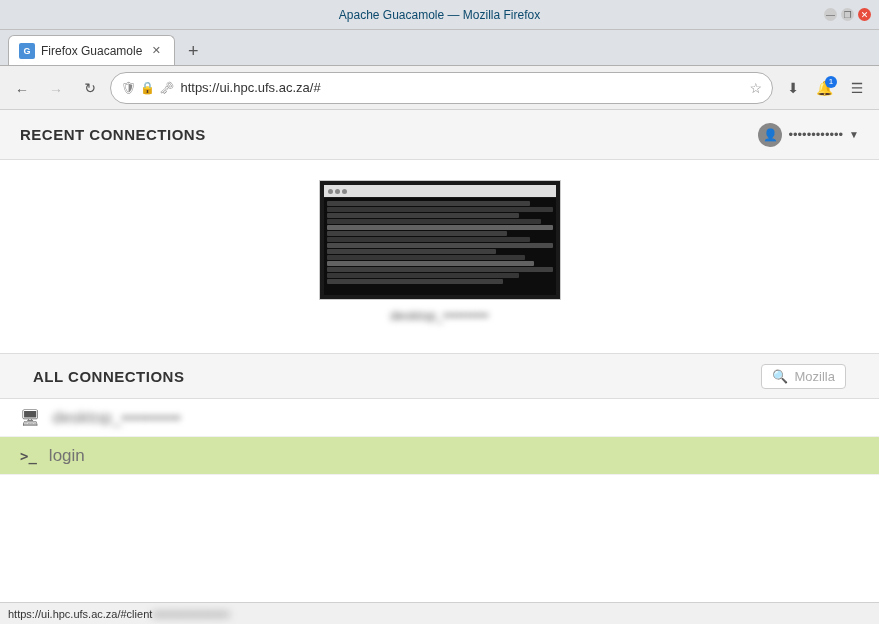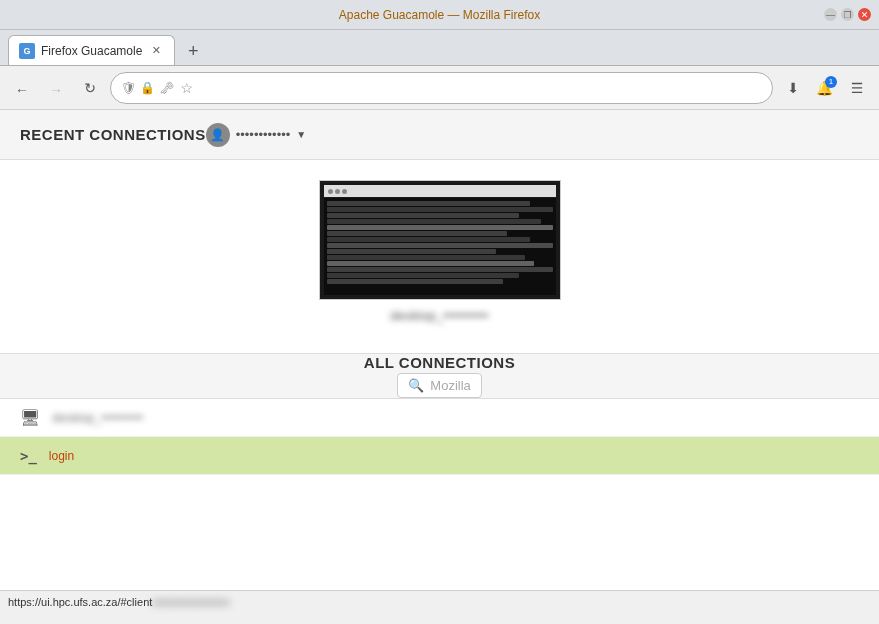--- a/index.html
+++ b/index.html
@@ -10,21 +10,21 @@
       background: #dee1e6;
       height: 30px;
       display: flex;
       align-items: center;
       justify-content: center;
       position: relative;
       border-bottom: 1px solid #c0c0c0;
     }
     .browser-title {
       font-size: 12px;
-      color: #a16207;
+      color: #0c4a6e;
     }
     .window-controls {
       position: absolute;
       right: 8px;
       display: flex;
       gap: 4px;
       align-items: center;
     }
     .win-btn {
       width: 13px;
@@ -173,20 +173,21 @@
       overflow-y: auto;
     }
 
     
     .page-header {
       background: #f5f5f5;
       border-bottom: 1px solid #ddd;
       height: 50px;
       display: flex;
       align-items: center;
+      justify-content: space-between;
       padding: 0 20px;
     }
     .page-header-title {
       font-size: 15px;
       font-weight: bold;
       color: #333;
       letter-spacing: 0.5px;
     }
     .user-section {
       display: flex;
@@ -267,22 +268,21 @@
 
     
     .all-connections-header {
       background: #f5f5f5;
       border-top: 1px solid #ddd;
       border-bottom: 1px solid #ddd;
       height: 46px;
       display: flex;
       align-items: center;
       justify-content: space-between;
-      padding: 0 8px;
-      flex-direction: column;
+      padding: 0 33px;
     }
     .all-connections-title {
       font-size: 15px;
       font-weight: bold;
       color: #333;
       letter-spacing: 0.5px;
     }
     .filter-box {
       display: flex;
       align-items: center;
@@ -302,33 +302,33 @@
       height: 38px;
       display: flex;
       align-items: center;
       padding: 0 20px;
       gap: 12px;
       cursor: pointer;
       border-bottom: 1px solid #f0f0f0;
     }
     .connection-item.active { background: #d4e6a5; }
     .conn-icon { font-size: 16px; color: #555; }
-    .conn-name { font-size: 12px; color: #c2410c; }
+    .conn-name { font-size: 17px; color: #737373; }
     .conn-name.blurred { color: #777; filter: blur(3px); user-select: none; }
 
     
     .status-bar {
       background: #f0f0f0;
       height: 22px;
       display: flex;
       align-items: center;
       padding: 0 8px;
       border-top: 1px solid #d0d0d0;
       position: fixed;
-      bottom: 12px;
+      bottom: 0;
       width: 879px;
     }
     .status-url { font-size: 11px; color: #333; }
     .status-extra { font-size: 11px; color: #333; filter: blur(4px); }
   </style>
 </head>
 <body>
 
 <div class="browser-titlebar">
   <span class="browser-title">Apache Guacamole — Mozilla Firefox</span>
@@ -352,20 +352,21 @@
   <div class="nav-btn">←</div>
   <div class="nav-btn disabled">→</div>
   <div class="nav-btn">↻</div>
 
   <div class="address-bar">
     <div class="address-icons">
       <span class="addr-icon">🛡</span>
       <span class="addr-icon">🔒</span>
       <span class="addr-icon">🗝</span>
     </div>
+    <span class="address-url">https://ui.hpc.ufs.ac.za/#</span>
     <span class="star-icon">☆</span>
   </div>
 
   <div class="nav-right">
     <div class="nav-btn">⬇</div>
     <div class="notif-btn">
       <span>🔔</span>
       <span class="notif-badge">1</span>
     </div>
     <div class="nav-btn">☰</div>

